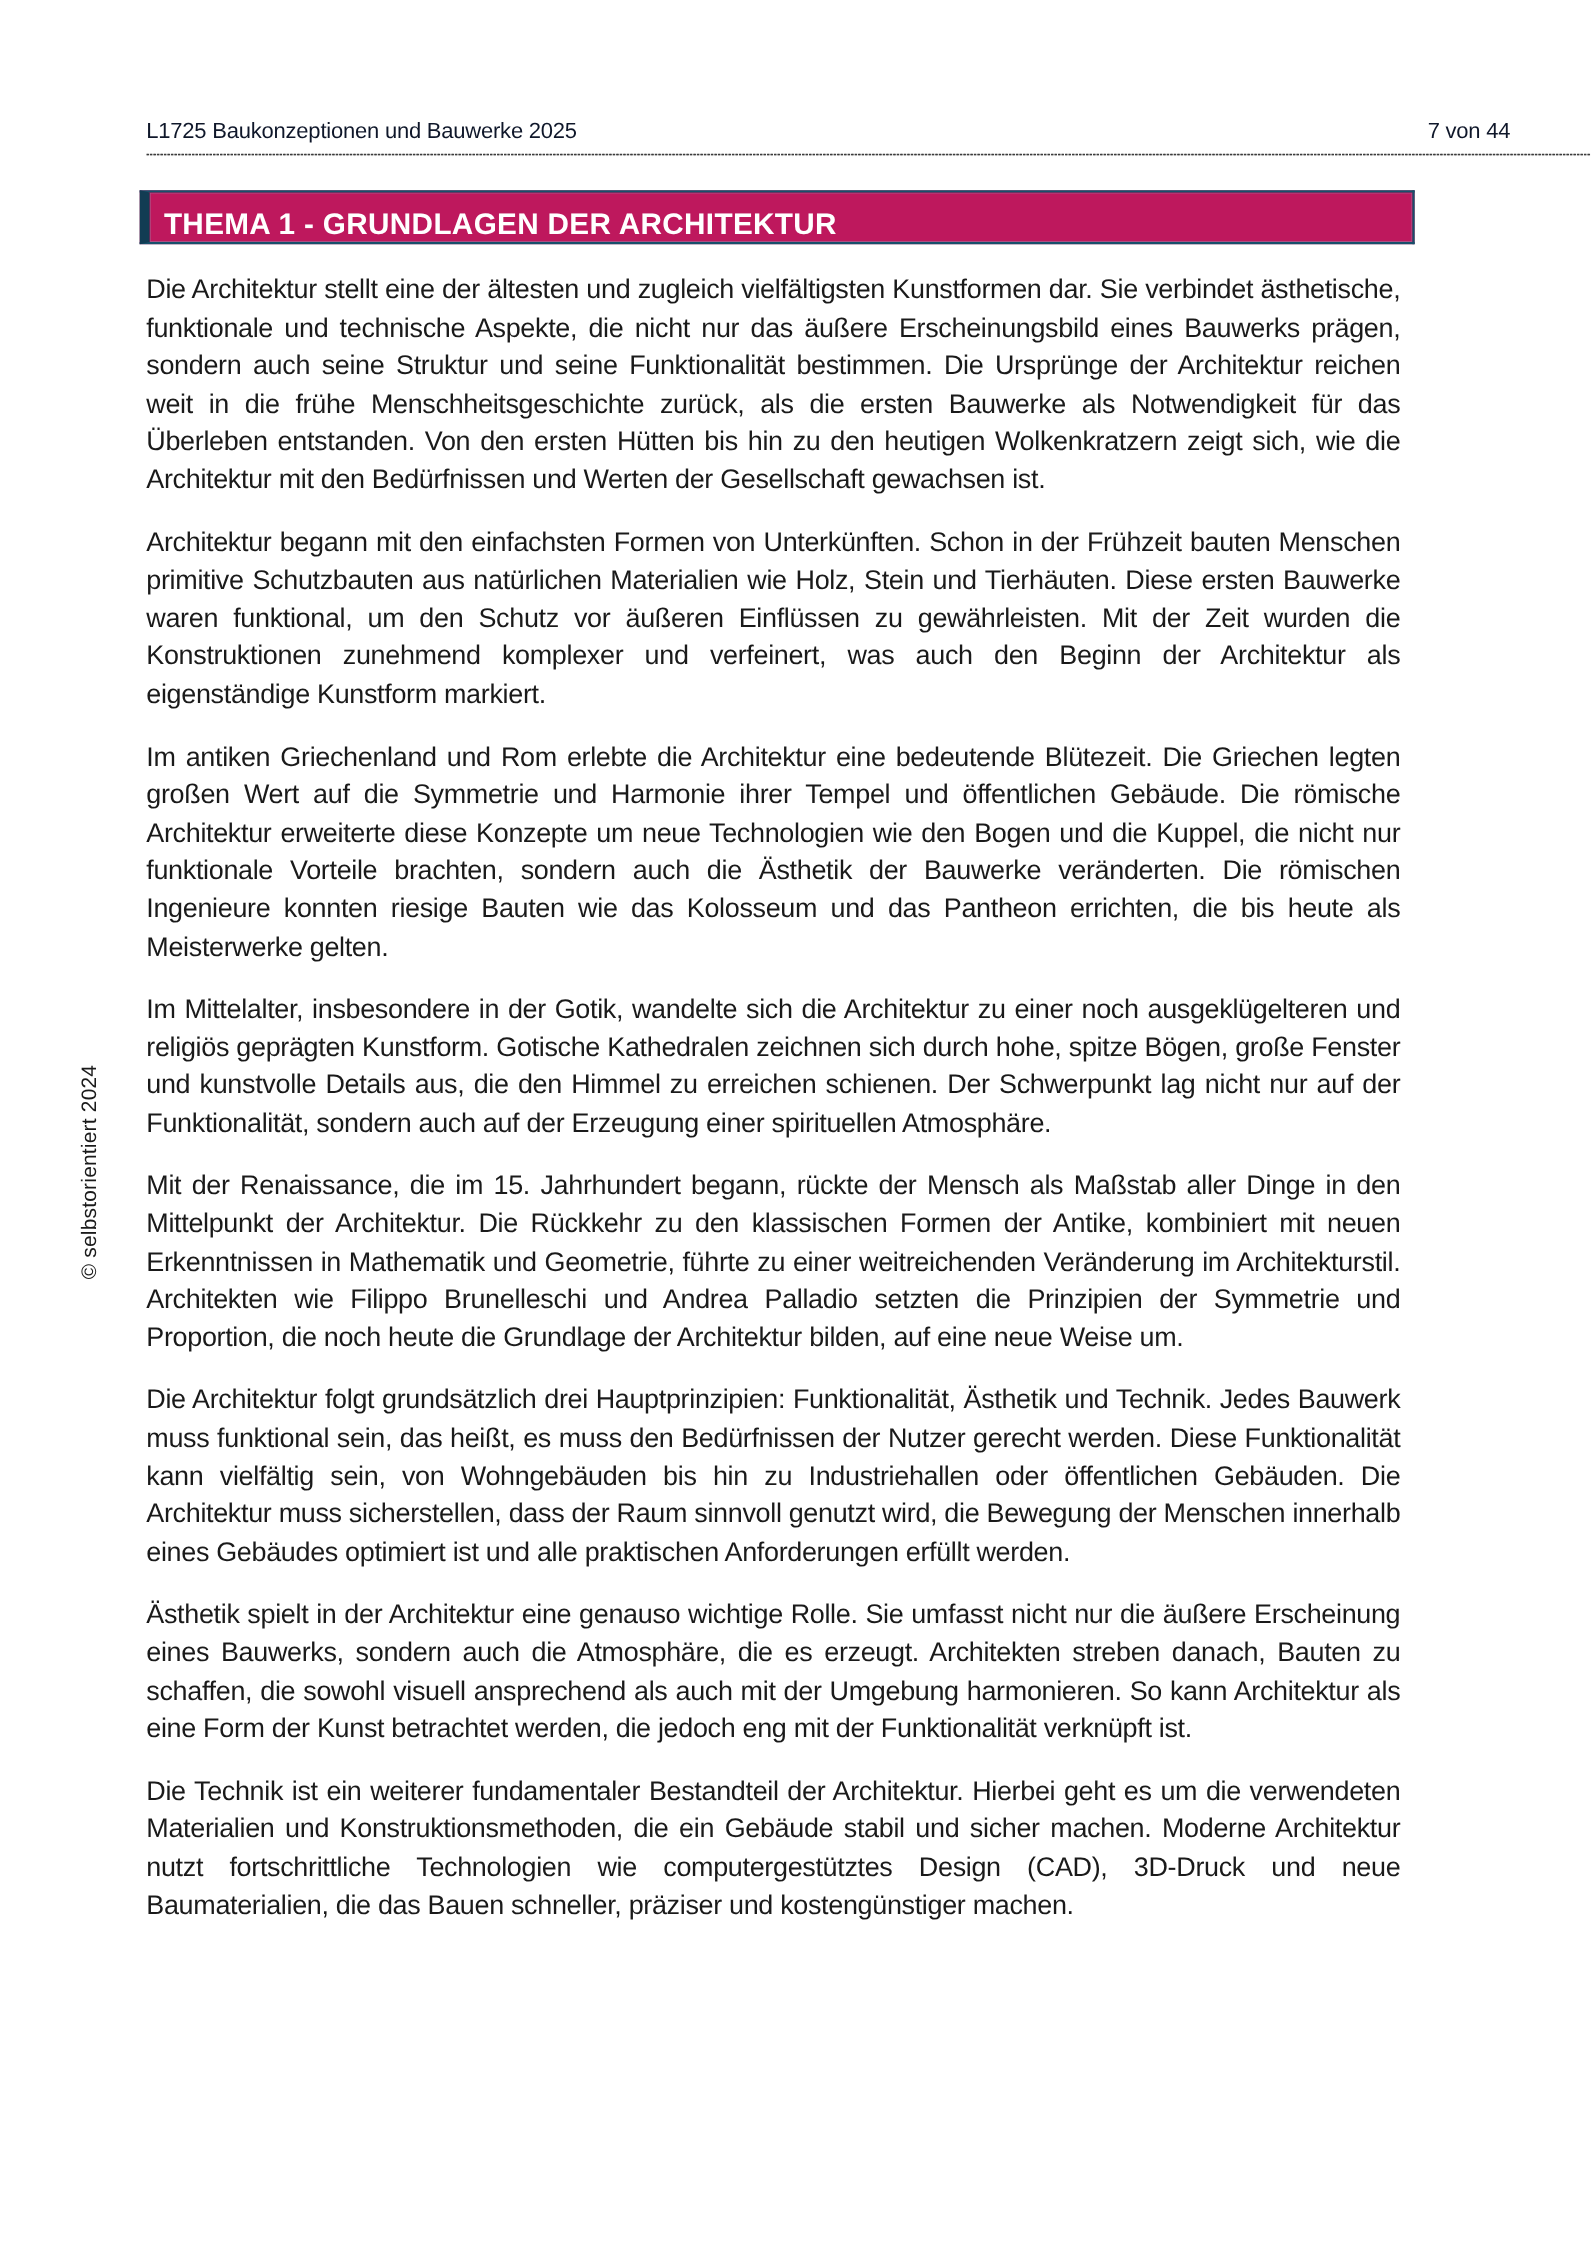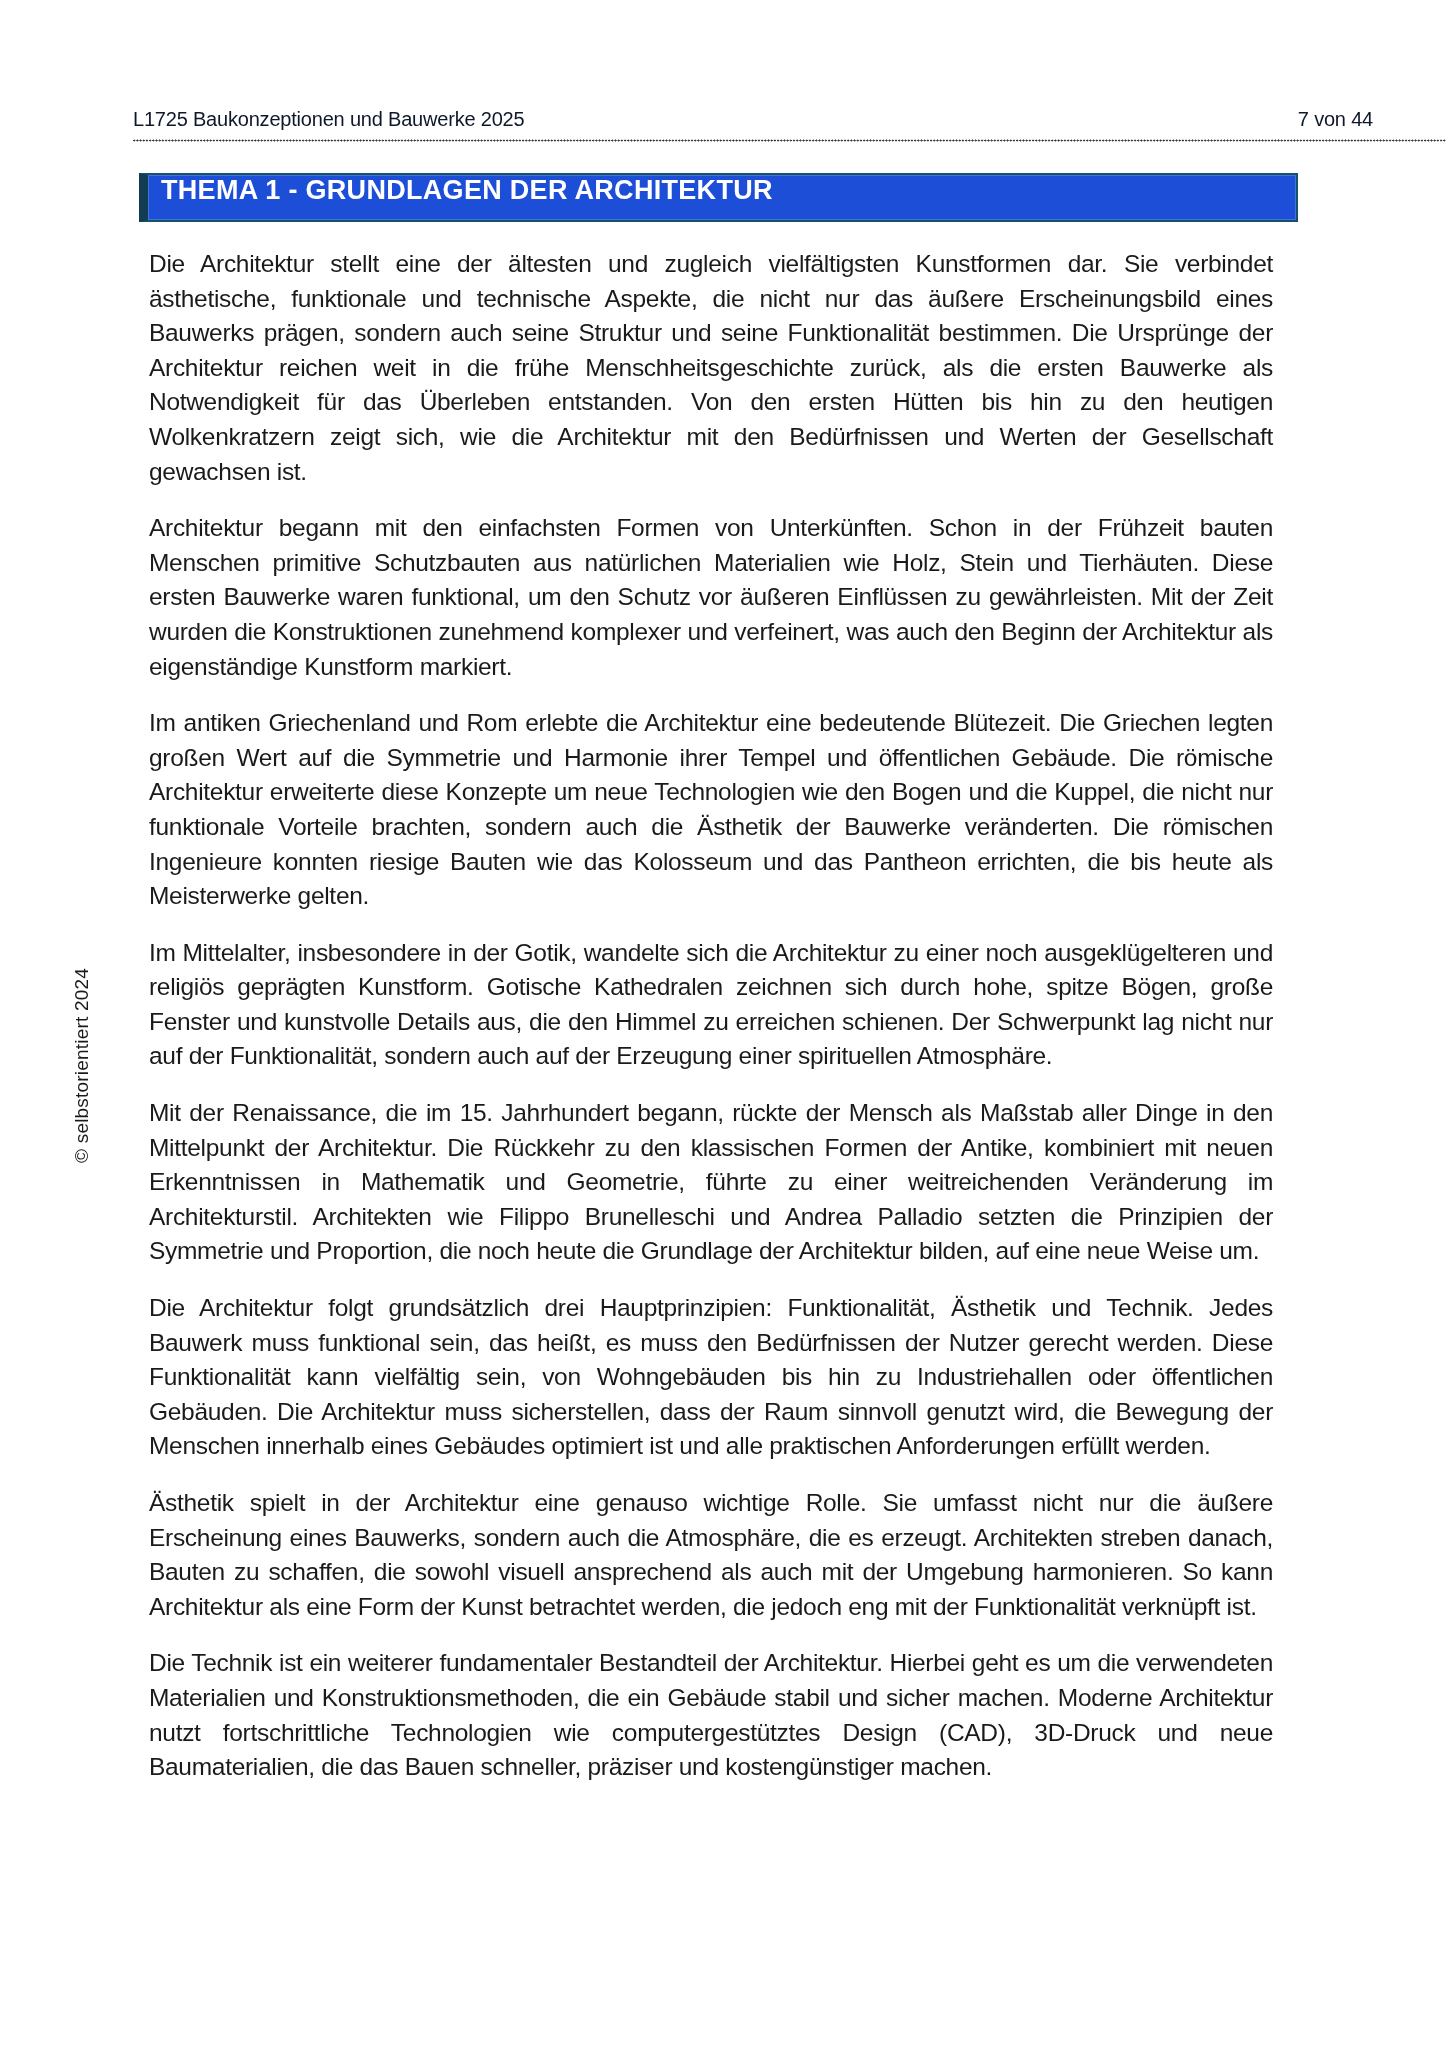--- a/index.html
+++ b/index.html
@@ -40,27 +40,26 @@
   }
 
   
   .topic-banner {
     position: absolute;
     left: 127px;
     top: 173px;
     width: 1159px;
     height: 49px;
     box-sizing: border-box;
-    background: #1d4ed8;
+    background: #be185d;
     border: 2px solid #17506b;
     border-left: 9px solid #123c53;
     box-shadow: inset 0 0 0 1px rgba(140, 185, 205, 0.35);
     display: flex;
-    align-items: flex-start;
-    margin-left: 12px;
+    align-items: flex-end;
   }
   .topic-banner .banner-text {
     color: #ffffff;
     font-weight: bold;
     font-size: 27px;
     letter-spacing: 0.3px;
     padding-left: 13px;
     white-space: nowrap;
   }
 
@@ -68,21 +67,21 @@
   .doc-content {
     position: absolute;
     left: 133px;
     top: 247px;
     width: 1140px;
     font-size: 24.5px;
     line-height: 34.6px;
     letter-spacing: -0.3px;
     text-align: justify;
   }
-  .doc-content p { margin: 0 0 22px 16px; }
+  .doc-content p { margin: 0 0 22px 0; }
   .doc-content h3 {
     font-size: 25px;
     font-weight: bold;
     margin: 7px 0 22px 0;
     text-align: left;
     letter-spacing: -0.2px;
   }
 
   
   .copyright {

